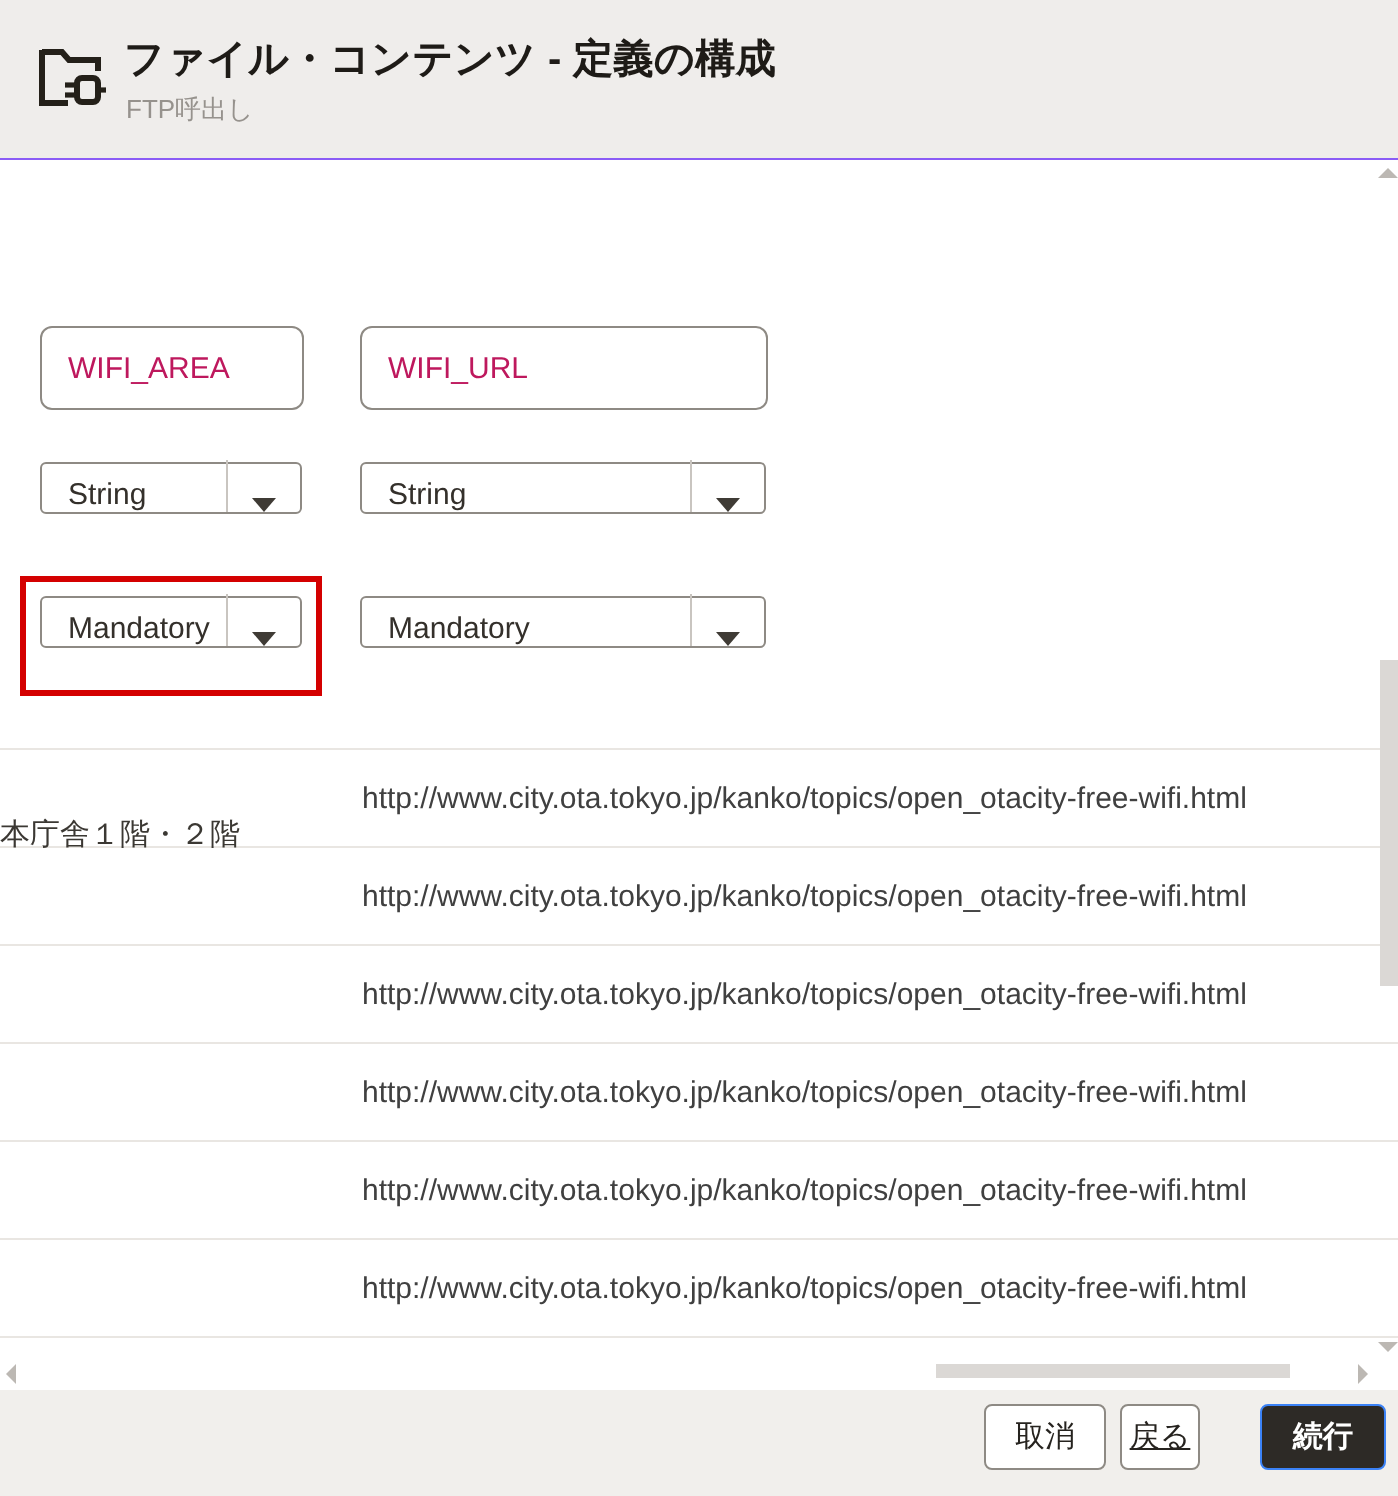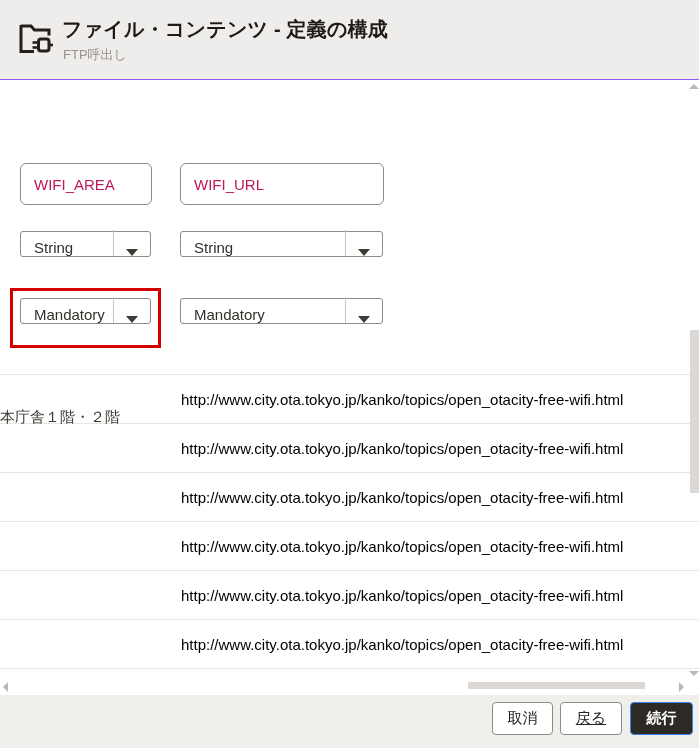--- a/index.html
+++ b/index.html
@@ -62,21 +62,21 @@
   .table-row {
     height: 49px; box-sizing: border-box; border-bottom: 1px solid #e9e6e2;
     display: flex; align-items: center; background: #fff;
   }
   .cell-area {
     width: 168px; box-sizing: border-box; 
     font-size: 15px; color: #3b3833; white-space: nowrap; flex: none; margin-top: 36px;
   }
   .cell-url {
     flex: 1; box-sizing: border-box; padding-left: 13px;
-    font-size: 15px; color: #000000; white-space: nowrap; overflow: hidden;
+    font-size: 15px; color: #404040; white-space: nowrap; overflow: hidden;
   }
 
   
   .vscroll-thumb {
     position: absolute; left: 690px; top: 330px; width: 9px; height: 163px;
     background: #dbd8d5;
   }
   .arrow { position: absolute; width: 0; height: 0; }
   .arrow-up    { left: 689px; top: 84px;  border-left: 5px solid transparent; border-right: 5px solid transparent; border-bottom: 5px solid #bcb8b3; }
   .arrow-down  { left: 689px; top: 671px; border-left: 5px solid transparent; border-right: 5px solid transparent; border-top: 5px solid #bcb8b3; }
@@ -93,21 +93,21 @@
     background: #f1efec;
   }
   .btn {
     position: absolute; top: 7px; height: 33px; box-sizing: border-box;
     border-radius: 4px; font-family: inherit; font-size: 15px; cursor: pointer;
     display: flex; align-items: center; justify-content: center; padding: 0;
   }
   .btn-secondary { background: #ffffff; border: 1px solid #8e8a84; color: #26231f; }
   .btn-primary   { background: #2d2a26; border: 1px solid #3b82f6; color: #ffffff; font-weight: bold; }
   #btn-cancel { left: 492px; width: 61px; text-align: right; }
-  #btn-back   { left: 560px; width: 62px; text-decoration: underline; }
+  #btn-back   { left: 560px; width: 40px; text-decoration: underline; }
   #btn-next   { left: 630px; width: 63px; }
 </style>
 </head>
 <body>
 
 <div class="header">
   <div class="header-icon">
     <svg width="40" height="40" viewBox="0 0 40 40">
       <path d="M6 8 H16 L19.5 12 H34 V17.5" fill="none" stroke="#242019" stroke-width="3" stroke-linejoin="miter"></path>
       <path d="M6 7 V33.5 H19" fill="none" stroke="#242019" stroke-width="3"></path>

